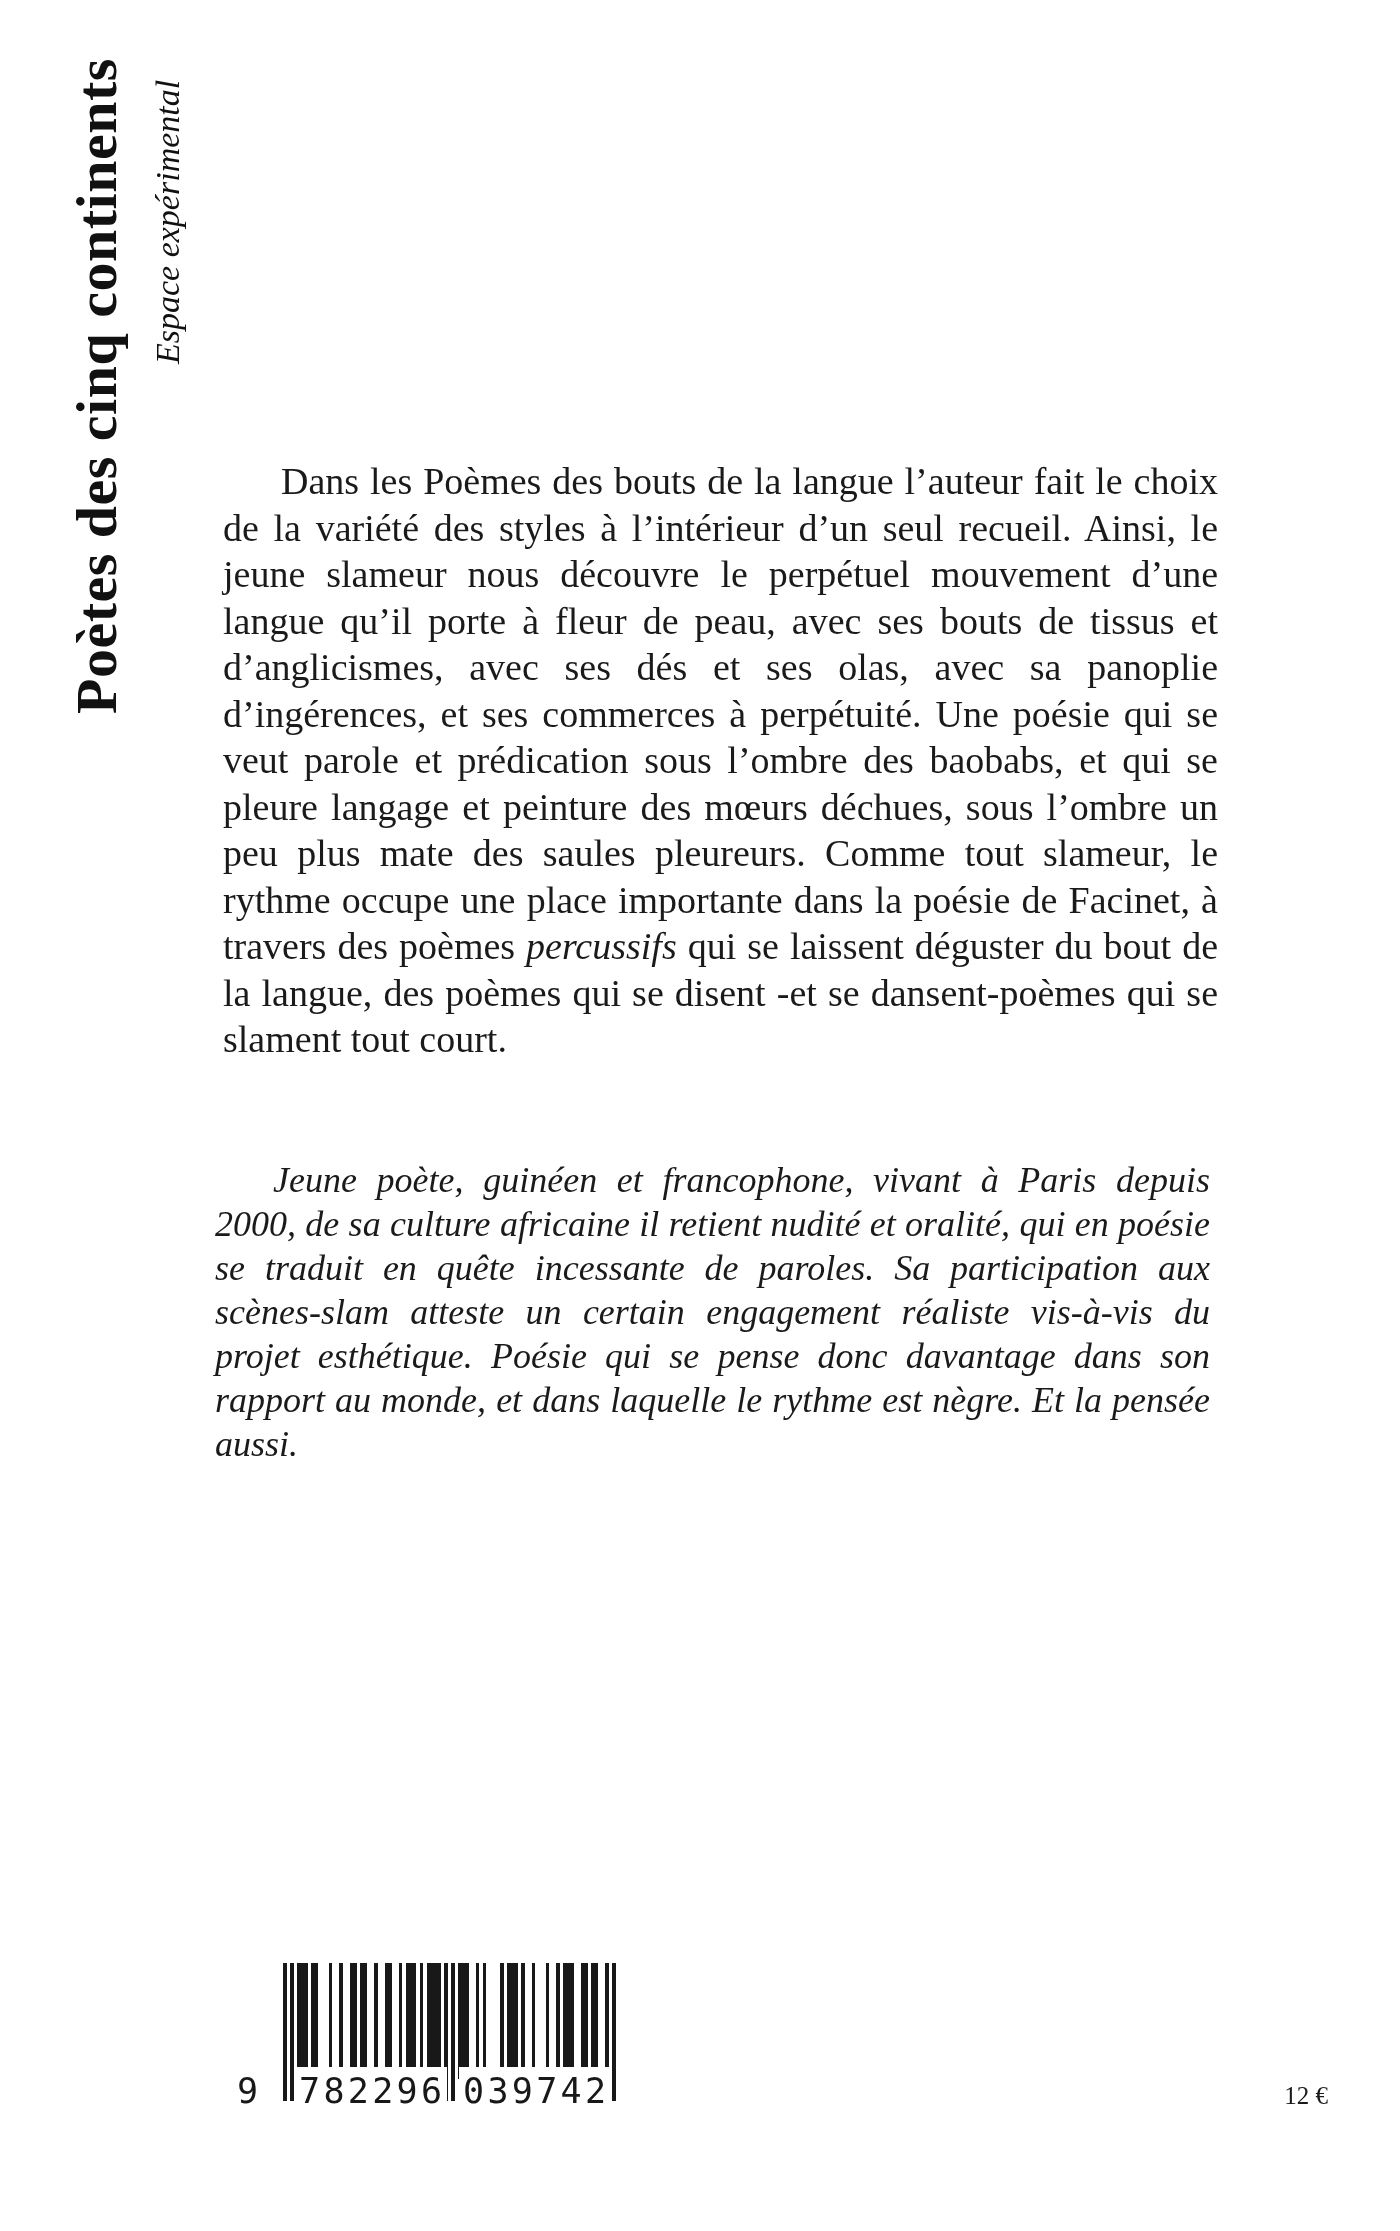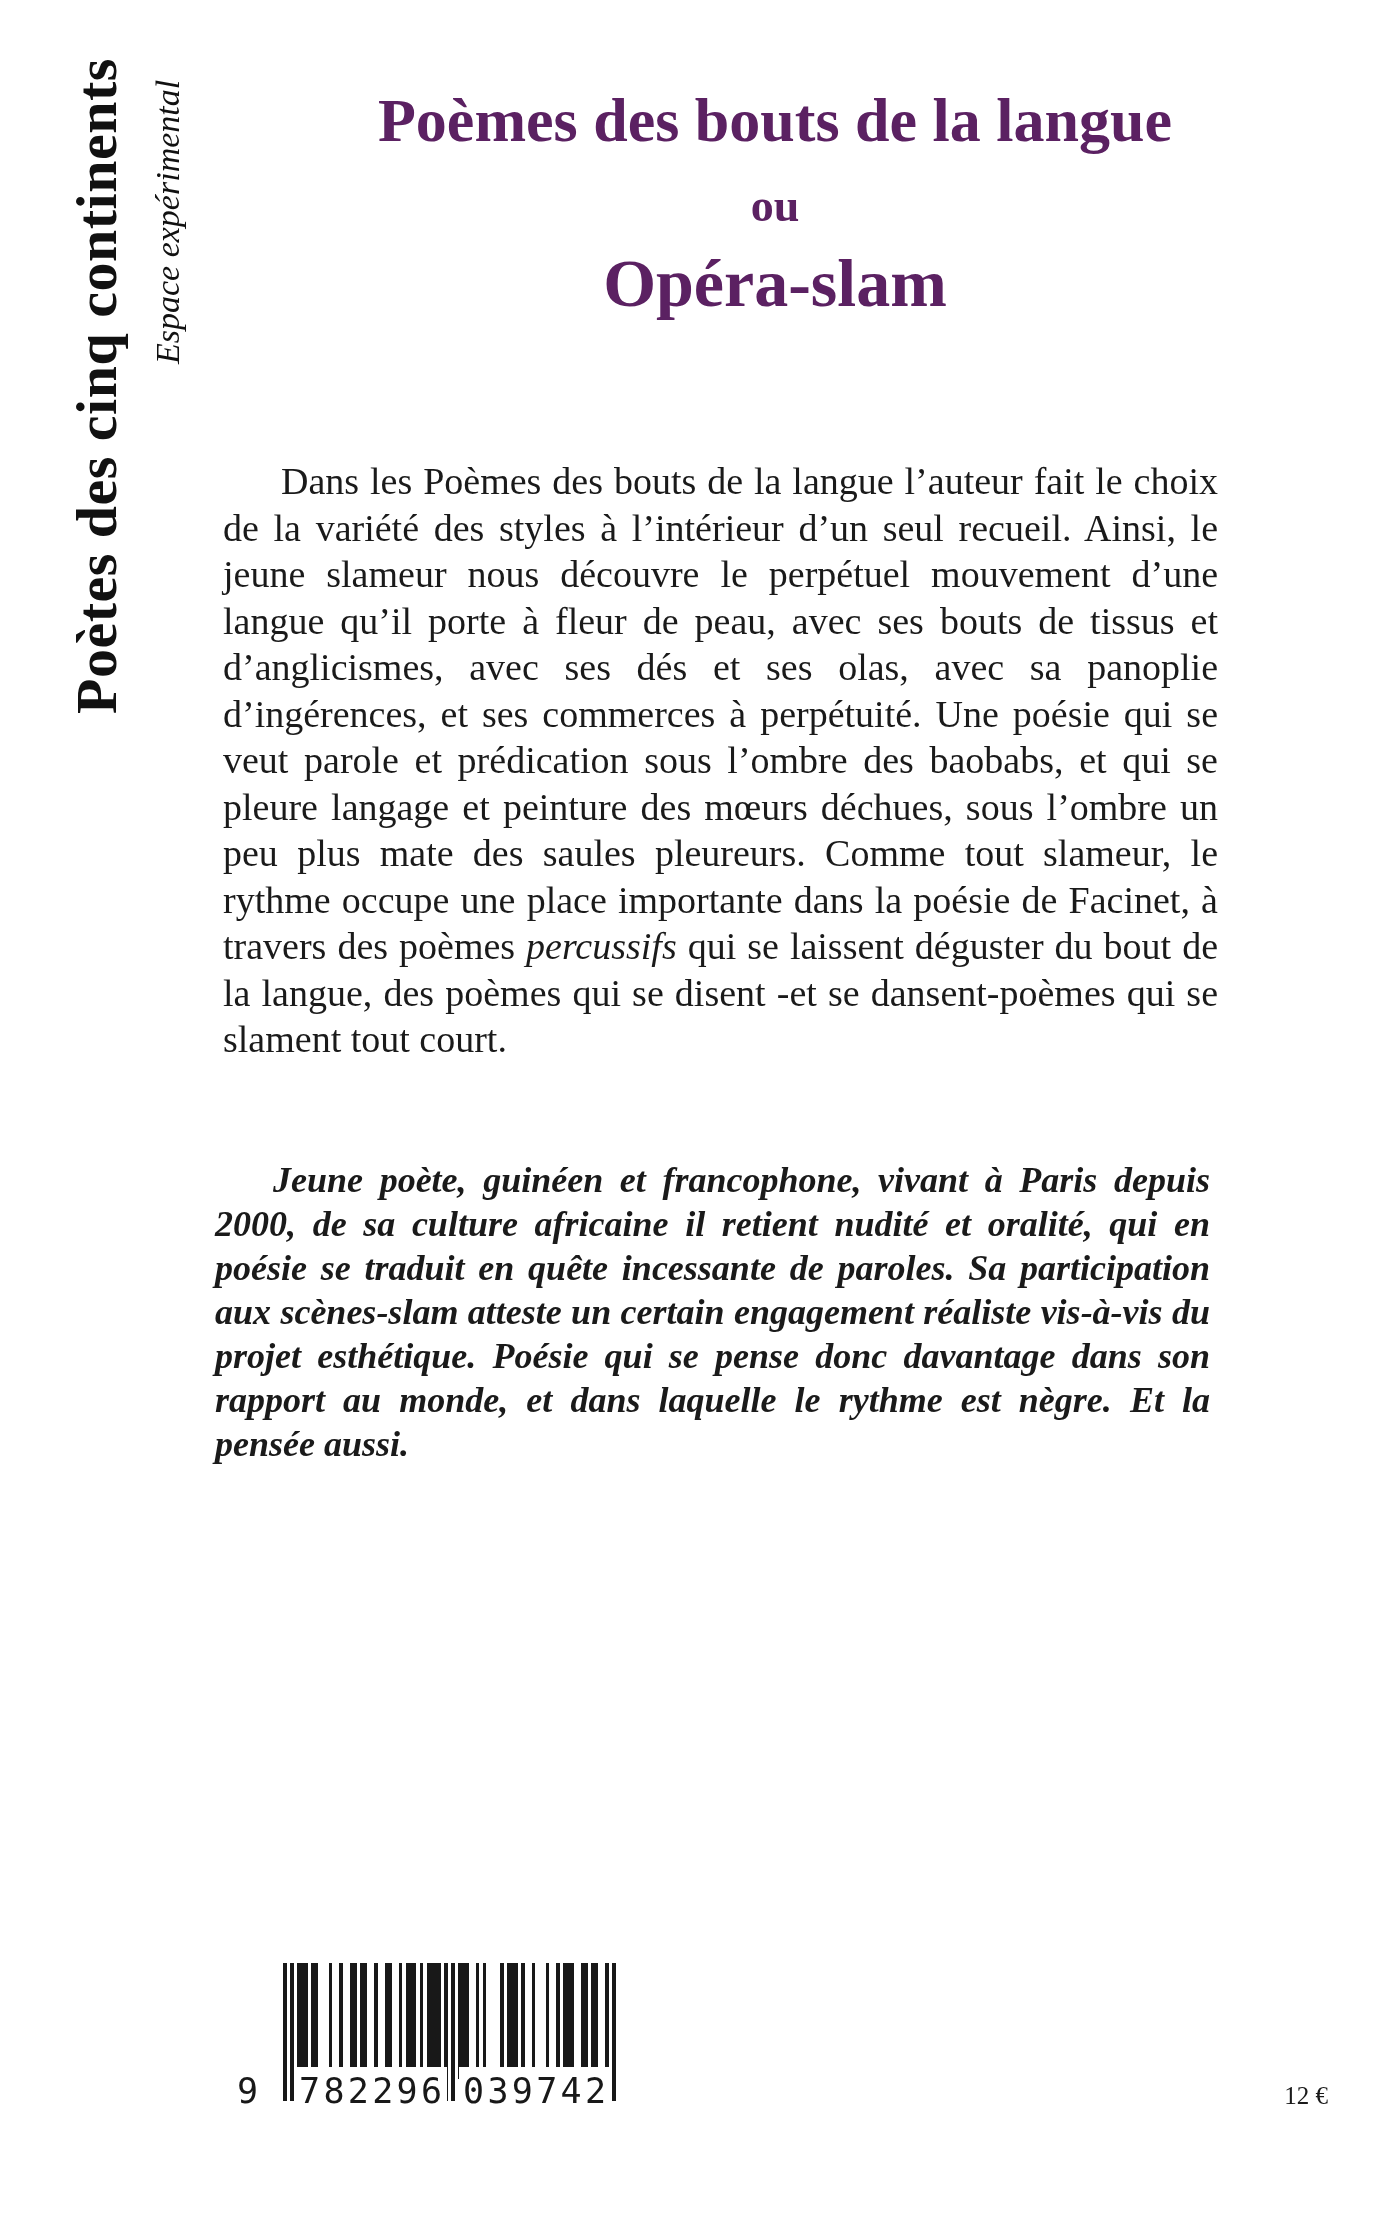--- a/index.html
+++ b/index.html
@@ -40,21 +40,21 @@
   
   .synopsis{
     position:absolute; left:215px; top:420px; width:995px;
     font-size:38px; line-height:46.5px;
     text-align:justify; text-indent:58px;margin-left:8px;
   }
   .synopsis .italic-word{font-style:italic;}
   .author-note{
     position:absolute; left:215px; top:1122px; width:995px;
     font-size:36px; line-height:44px; font-style:italic;
-    text-align:justify; text-indent:58px;font-weight:bold;
+    text-align:justify; text-indent:58px;
   }
   
   .barcode{position:absolute; left:283px; top:1963px; width:333px; height:150px;}
   .bars{display:flex; align-items:flex-start; height:140px;}
   .module{width:3.5px; height:116px;}
   .module.black{background:#181818;}
   .module.guard{height:138px;}
   .barcode-digit{
     position:absolute; top:104px; height:44px;
     background:#ffffff;
@@ -77,25 +77,20 @@
 </style>
 </head>
 <body>
 
 <div class="page">
 
   <div class="spine-series">Poètes des cinq continents</div>
 
   <div class="spine-collection">Espace expérimental</div>
 
-  <div class="title-block">
-    <div class="book-title">Poèmes des bouts de la langue</div>
-    <div class="title-connector">ou</div>
-    <div class="book-subtitle">Opéra-slam</div>
-  </div>
 
   <p class="synopsis"><span>Dans les Poèmes des bouts de la langue l’auteur fait le choix de la variété des styles à l’intérieur d’un seul recueil. Ainsi, le jeune slameur nous découvre le perpétuel mouvement d’une langue qu’il porte à fleur de peau, avec ses bouts de tissus et d’anglicismes, avec ses dés et ses olas, avec sa panoplie d’ingérences, et ses commerces à perpétuité. Une poésie qui se veut parole et prédication sous l’ombre des baobabs, et qui se pleure langage et peinture des mœurs déchues, sous l’ombre un peu plus mate des saules pleureurs. Comme tout slameur, le rythme occupe une place importante dans la poésie de Facinet, à travers des poèmes </span><span class="italic-word">percussifs</span><span> qui se laissent déguster du bout de la langue, des poèmes qui se disent -et se dansent-poèmes qui se slament tout court.</span></p>
 
   <p class="author-note">Jeune poète, guinéen et francophone, vivant à Paris depuis 2000, de sa culture africaine il retient nudité et oralité, qui en poésie se traduit en quête incessante de paroles. Sa participation aux scènes-slam atteste un certain engagement réaliste vis-à-vis du projet esthétique. Poésie qui se pense donc davantage dans son rapport au monde, et dans laquelle le rythme est nègre. Et la pensée aussi.</p>
 
   <div class="barcode">
     <div class="lead-digit">9</div>
     <div class="bars">
         <div class="module black guard"></div>
         <div class="module guard"></div>

